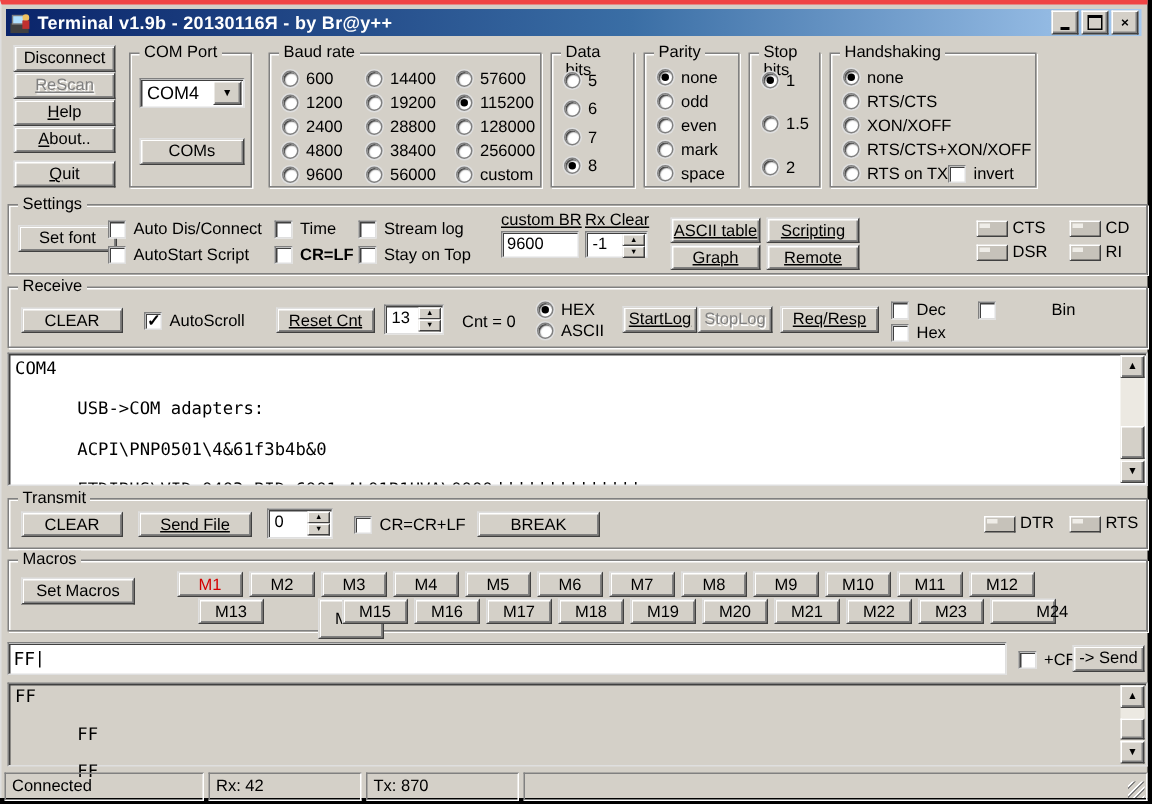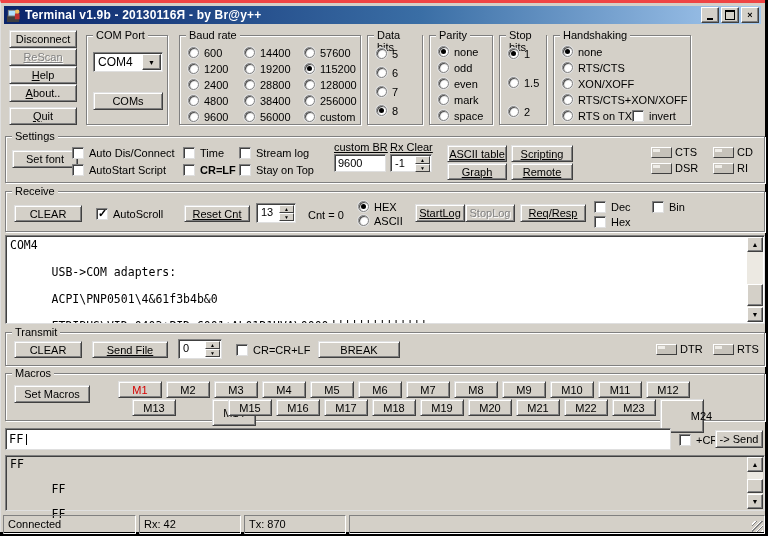--- a/index.html
+++ b/index.html
@@ -403,21 +403,21 @@
         <span class="fl ulfull">Req/Resp</span>
       </div>
     <div class="cb-row" style="left:588px;top:8px;">
         <span class="cb"></span>
         <span class="lbl">Dec</span>
       </div>
     <div class="cb-row" style="left:588px;top:23px;">
         <span class="cb"></span>
         <span class="lbl">Hex</span>
       </div>
-    <div class="cb-row" style="left:646px;top:8px;">
+    <div class="cb-row" style="left:646px;top:8px;gap:32px;">
         <span class="cb"></span>
         <span class="lbl">Bin</span>
       </div>
   </div>
 
   <div class="term">
     <div class="term-text"><span>COM4</span><br>
       <span>USB-&gt;COM adapters:</span><br>
       <span>ACPI\PNP0501\4&amp;61f3b4b&amp;0</span><br>
       <span>FTDIBUS\VID_0403+PID_6001+AL01R1HVA\0000dddddddddddddd</span><br>
@@ -529,21 +529,21 @@
       </div>
     <div class="btn" style="left:510px;top:25px;width:44px;height:17px;">
         <span class="fl">M21</span>
       </div>
     <div class="btn" style="left:558px;top:25px;width:44px;height:17px;">
         <span class="fl">M22</span>
       </div>
     <div class="btn" style="left:606px;top:25px;width:44px;height:17px;">
         <span class="fl">M23</span>
       </div>
-    <div class="btn" style="left:654px;top:25px;width:44px;height:34px;padding-left:39px;">
+    <div class="btn" style="left:654px;top:25px;width:44px;height:17px;padding-left:39px;">
         <span class="fl">M24</span>
       </div>
   </div>
 
   <div class="field" style="left:4px;top:425px;width:666px;height:22px;font-family:'DejaVu Sans Mono',monospace;font-size:12px;">
       <span>FF</span>
       <span class="caret"></span>
     </div>
   <div class="cb-row" style="left:678px;top:430px;">
       <span class="cb"></span>

